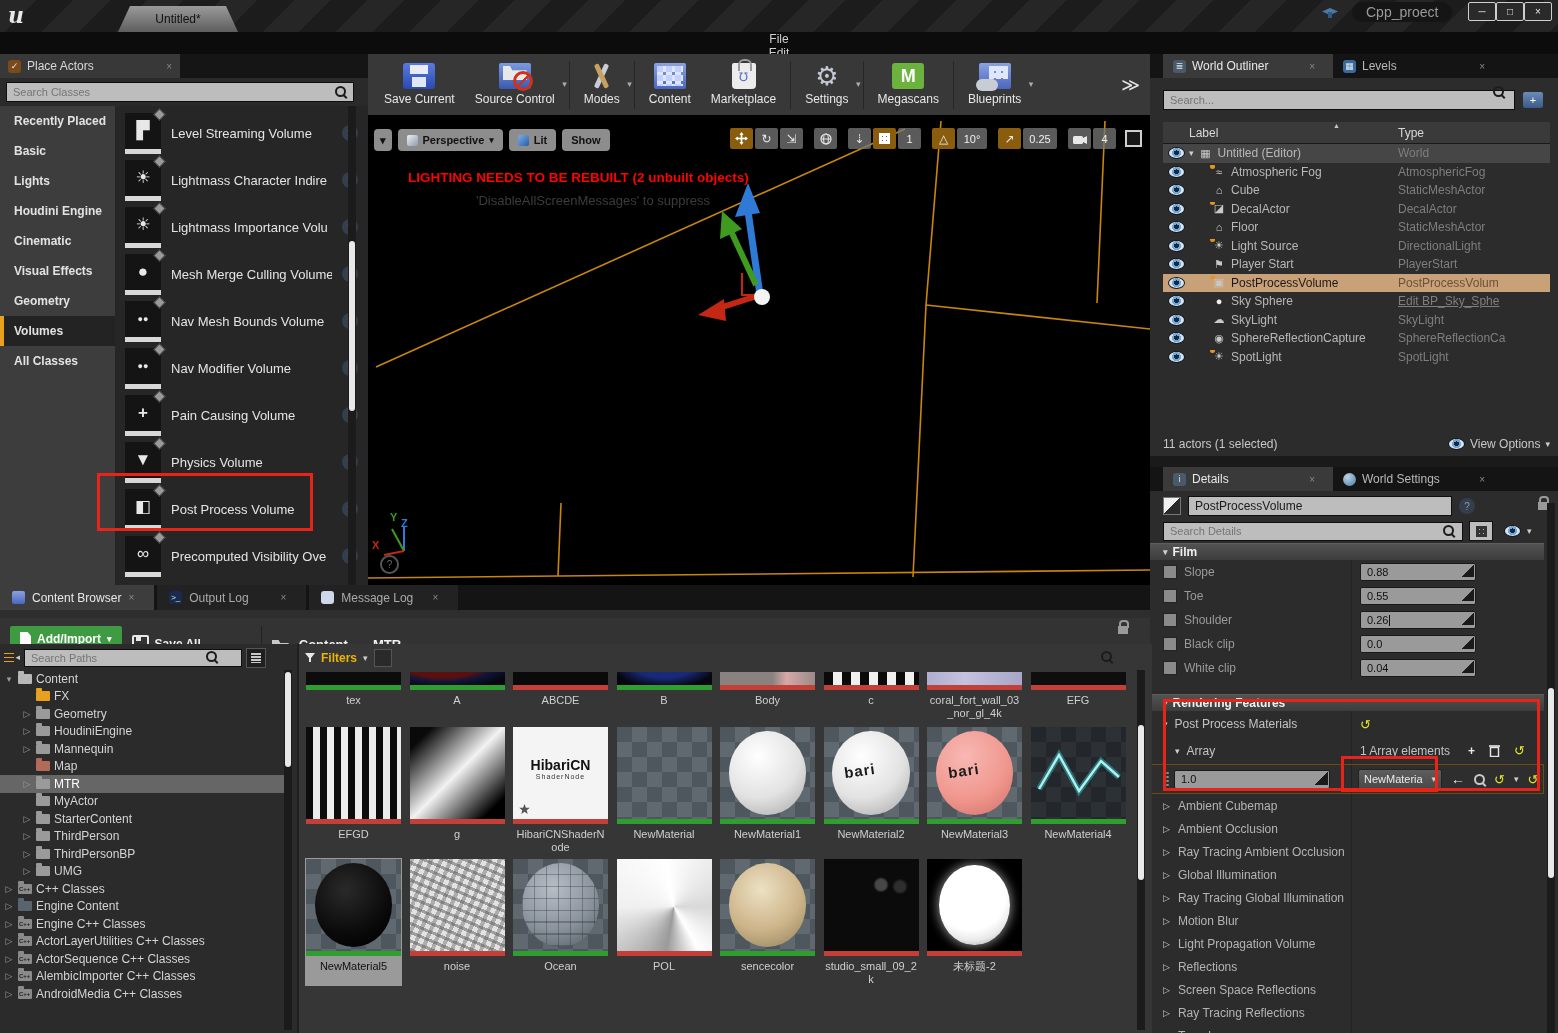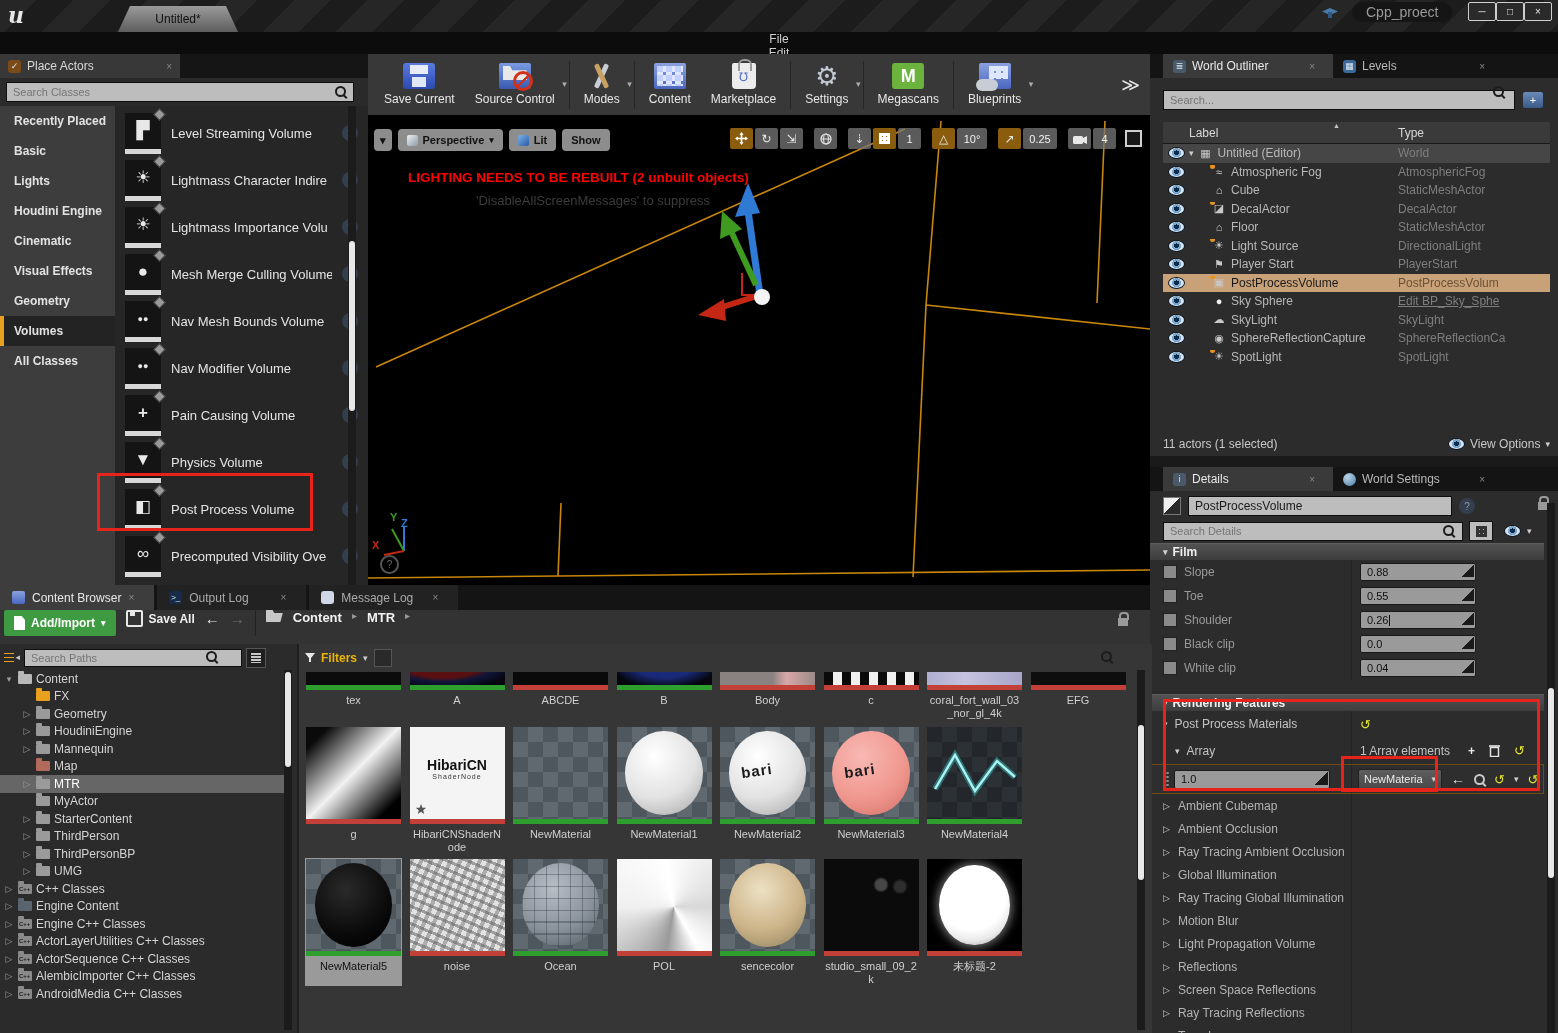--- a/index.html
+++ b/index.html
@@ -210,22 +210,22 @@
   
   #cb{left:0;top:585px;width:1150px;height:448px;background:#2e2e2e;}
   #cb-tabs{left:0;top:0;width:1150px;height:25px;background:#141414;display:flex;}
   .cb-tab{display:flex;align-items:center;gap:7px;padding:0 12px;min-width:125px;color:#aaa;background:#222;
     margin-right:3px;}
   .cb-tab.on{background:#3d3d3d;color:#e8e8e8;}
   .cbt-ico{width:13px;height:13px;border-radius:2px;flex:0 0 auto;}
   .cbt-ico.grid{background:linear-gradient(#8aa2e0,#4a66c0);}
   .cbt-ico.log{background:#1a2a4a;color:#cfe;font-size:8px;display:flex;align-items:center;justify-content:center;}
   .cbt-ico.msg{background:#cfd8e8;border-radius:3px;}
-  #cb-toolbar{left:0;top:25px;width:1150px;height:34px;background:#333;display:flex;align-items:flex-start;
-    gap:10px;padding-left:4px;box-sizing:border-box;}
+  #cb-toolbar{left:0;top:33px;width:1150px;height:34px;background:#333;display:flex;align-items:flex-end;
+    gap:10px;padding-left:10px;box-sizing:border-box;}
   #add-import{background:#3f9b41;height:26px;border-radius:2px;display:flex;align-items:center;gap:6px;
     padding:0 10px;color:#fff;font-weight:bold;font-size:12px;}
   .page-ico{width:11px;height:14px;background:#fff;clip-path:polygon(0 0,70% 0,100% 28%,100% 100%,0 100%);}
   #save-all{display:flex;align-items:center;gap:6px;color:#f0f0f0;font-weight:bold;font-size:12px;}
   .floppy-o{width:13px;height:13px;border:2px solid #e8e8e8;border-radius:2px;position:relative;}
   .floppy-o:before{content:"";position:absolute;left:2px;top:0;width:5px;height:4px;background:#e8e8e8;}
   .nav-arrow{font-size:15px;color:#e8e8e8;}
   .nav-arrow.dis{color:#6e6e6e;}
   .cb-sep{width:1px;height:26px;background:#222;}
   .openfolder{width:17px;height:12px;background:#c8c8c8;clip-path:polygon(0 0,40% 0,50% 25%,100% 25%,86% 100%,0 100%);}
@@ -1153,20 +1153,25 @@
       </div>
       <div class="tile">
         <div class="thumb sliver" style="background:#0e0e0e;"></div>
         <div class="bar r"></div>
         <div class="alabel">EFG</div>
       </div>
     </div>
 
     <div style="display:flex;padding-left:6px;margin-top:6px;">
       <div class="tile">
+        <div class="thumb" style="background:repeating-linear-gradient(90deg,#0c0c0c 0 7px,#ececec 7px 14px);"></div>
+        <div class="bar r"></div>
+        <div class="alabel">EFGD</div>
+      </div>
+      <div class="tile">
         <div class="thumb" style="background:linear-gradient(315deg,#000 12%,#f2f2f2 50%,#0a0a0a 88%);"></div>
         <div class="bar r"></div>
         <div class="alabel">g</div>
       </div>
       <div class="tile">
         <div class="thumb" style="background:#f4f4f4;">
           <div class="hib-t">HibariCN</div>
           <div class="hib-s">ShaderNode</div>
           <div class="hib-star"></div>
         </div>

